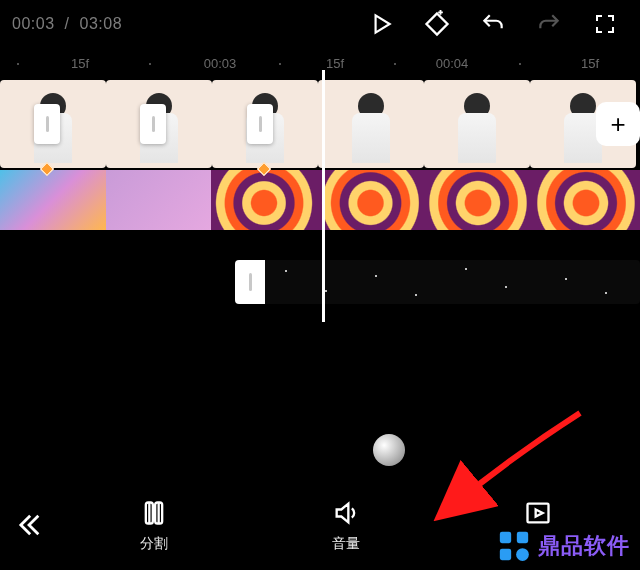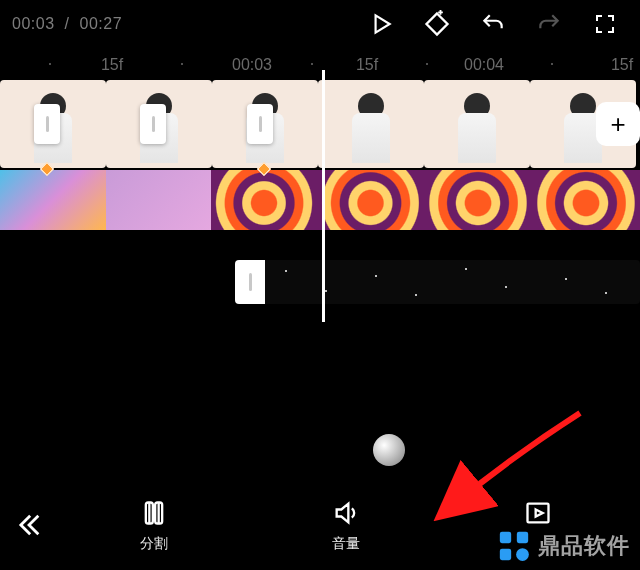--- a/index.html
+++ b/index.html
@@ -8,21 +8,21 @@
 
   
   .topbar { display: flex; align-items: center; height: 48px; padding: 0 12px; gap: 10px; }
   .timecode { color: #7d7d7d; font-size: 16px; letter-spacing: .5px; }
   .topbar .spacer { flex: 1; }
   .icon-btn { width: 46px; height: 46px; display: flex; align-items: center; justify-content: center; cursor: pointer; }
   .icon-btn svg { stroke: #fff; fill: none; stroke-width: 2; }
   .icon-btn.disabled svg { stroke: #555; }
 
   
-  .ruler { height: 32px; position: relative; display: flex; align-items: center; color: #6a6a6a; font-size: 16px; margin-left: 32px; }
+  .ruler { height: 32px; position: relative; display: flex; align-items: center; color: #6a6a6a; font-size: 13px; }
   .ruler span { position: absolute; top: 8px; transform: translateX(-50%); }
   .ruler .dot { width: 2px; height: 2px; background: #6a6a6a; border-radius: 50%; position: absolute; top: 15px; }
 
   
   .timeline { position: relative; height: 330px; }
   .video-track { display: flex; height: 88px; gap: 0; align-items: center; }
   .clip { height: 88px; width: 106px; background: #f5e8de; border-radius: 4px; position: relative; overflow: hidden; flex-shrink: 0; }
   .clip .fig { position: absolute; inset: 0; }
   .clip .fig::before { content: ""; position: absolute; left: 50%; top: 15%; width: 26px; height: 26px; background: #2b2b2b; border-radius: 50%; transform: translateX(-50%); }
   .clip .fig::after { content: ""; position: absolute; left: 50%; top: 38%; width: 38px; height: 50px; background: linear-gradient(#f5f5f5,#e5e5e5); transform: translateX(-50%); border-radius: 8px 8px 0 0; }
@@ -63,31 +63,31 @@
   .bottombar { position:absolute; bottom:0; left:0; right:0; height:90px; display:flex; align-items:center; background:#000; }
   .back-btn { width:58px; height:90px; display:flex; align-items:center; justify-content:center; cursor:pointer; }
   .tools { flex:1; display:flex; justify-content:space-around; align-items:center; padding:0 6px 0 0; }
   .tool { display:flex; flex-direction:column; align-items:center; gap:6px; color:#eee; font-size:14px; cursor:pointer; min-width:74px; }
   .tool .ic { width:32px; height:32px; display:flex; align-items:center; justify-content:center; }
   .tool svg { stroke:#fff; fill:none; stroke-width:2; }
 
   
   .watermark { position:absolute; right:6px; bottom:4px; display:flex; align-items:center; gap:6px; z-index:20; background:rgba(255,255,255,0); padding:2px 4px; }
   .watermark .logo { width:36px; height:36px; display:flex; align-items:center; justify-content:center; }
-  .watermark .txt { color:#a3a3a3; font-size:22px; font-weight:600; letter-spacing:1px; }
+  .watermark .txt { color:#8b5cf6; font-size:22px; font-weight:600; letter-spacing:1px; }
 </style>
 </head>
 <body>
 
 <div class="app">
 
   <div class="topbar">
     <span class="timecode">00:03</span>
     <span class="timecode">/</span>
-    <span class="timecode">00:27</span>
+    <span class="timecode">03:08</span>
     <div class="spacer"></div>
     <div class="icon-btn">
       <svg width="26" height="26" viewBox="0 0 24 24">
           <path d="M7 4 L20 12 L7 20 Z"></path>
         </svg>
     </div>
     <div class="icon-btn">
       <svg width="28" height="28" viewBox="0 0 24 24">
           <path d="M12 3 L21 12 L12 21 L3 12 Z"></path>
           <path d="M15 4 L15 0 M13 2 L17 2" stroke-width="1.6"></path>

